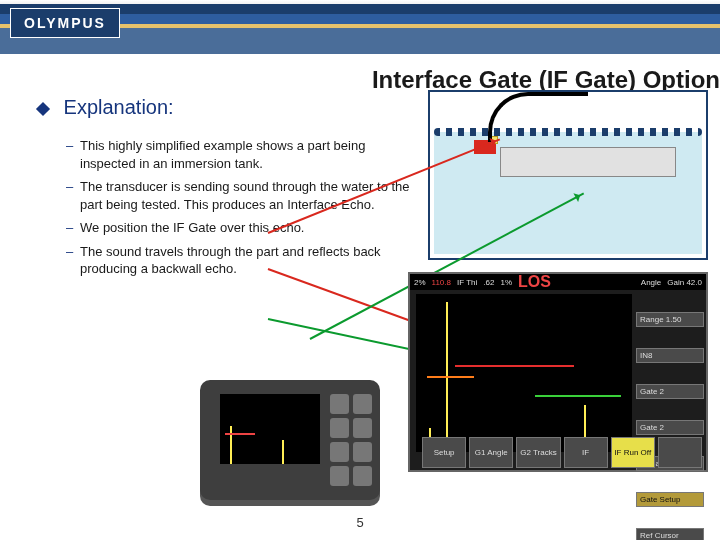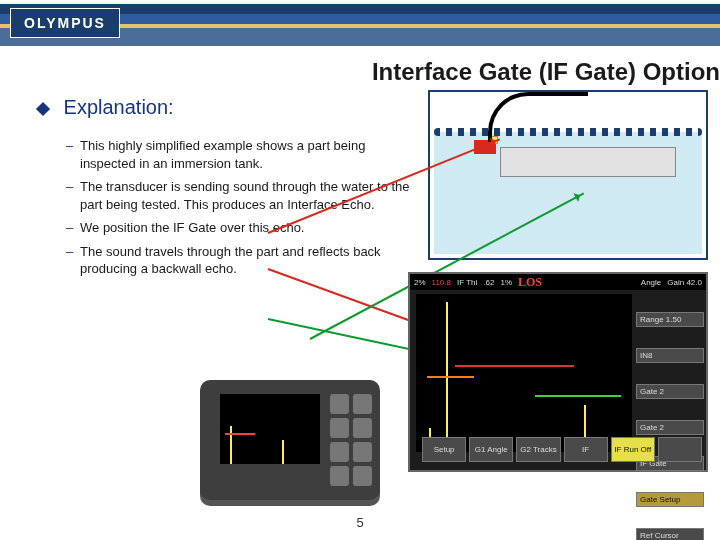--- a/index.html
+++ b/index.html
@@ -5,21 +5,21 @@
   * { box-sizing: border-box; margin: 0; padding: 0; }
   body {
     width: 720px; height: 540px;
     font-family: Arial, Helvetica, sans-serif;
     color: #1a1a1a;
     background: #fff;
     overflow: hidden;
     position: relative;
   }
   .brand-bar {
-    width: 100%; height: 46px;
+    width: 100%; height: 54px;
     background: linear-gradient(180deg,#fff 0,#f2f2f2 4px,#1b3d6b 4px,#1b3d6b 14px,#2e5d9f 14px,#2e5d9f 24px,#e6c16b 24px,#e6c16b 28px,#4a6d99 28px,#4a6d99 46px);
     position: relative;
     text-align: center;
   }
   .brand-logo {
     position: absolute; left: 10px; top: 8px;
     width: 110px; height: 30px;
     background: #1b3d6b; color: #fff;
     font-weight: bold; letter-spacing: 2px;
     font-size: 14px; display:flex; align-items:center; justify-content:center;
@@ -102,21 +102,21 @@
     position:absolute; right:12px; top:272px;
     width:300px; height:200px;
     background:#1d1d1d; border:2px solid #666; color:#ddd;
     font-size:8px;
   }
   .bigscreen .topbar{
     height:16px; background:#000; display:flex; align-items:center;
     gap:6px; padding:0 4px;
   }
   .bigscreen .topbar span{white-space:nowrap;}
-  .bigscreen .los{ color:#e44; font-weight:bold; font-size:12px;font-family:Liberation Serif, serif;}
+  .bigscreen .los{ color:#e44; font-weight:bold; font-size:16px;}
   .bigscreen .iftl{ color:#e44; }
   .bigscreen .plot{
     position:absolute; left:6px; top:20px; right:74px; bottom:18px;
     background:#000;
   }
   .bigscreen .spike{
     position:absolute; bottom:0; width:2px; background:#ffee55;
   }
   .bigscreen .gate-line{
     position:absolute; height:2px;
@@ -124,21 +124,21 @@
   .bigscreen .side{
     position:absolute; right:2px; top:20px; width:68px; bottom:18px;
     display:flex; flex-direction:column; gap:3px;
   }
   .bigscreen .side div{
     background:#4a4a4a; border:1px solid #777; font-size:8px;
     padding:2px 3px; color:#ddd;margin-top:18px;
   }
   .bigscreen .side .hot{ background:#b39a3a; color:#111;}
   .bigscreen .bottom{
-    position:absolute; left:4px; right:4px; bottom:8px; height:25px;
+    position:absolute; left:4px; right:4px; bottom:2px; height:31px;
     display:flex; gap:3px;margin-left:8px;
   }
   .bigscreen .bottom div{
     flex:1; background:#4a4a4a; border:1px solid #777; font-size:8px;
     display:flex;align-items:center;justify-content:center;color:#ddd;
   }
   .bigscreen .bottom .hot{ background:#e7df4a; color:#111;}
   
   .arrow{ position:absolute; height:2px; transform-origin:left center;}
   .arrow::after{

